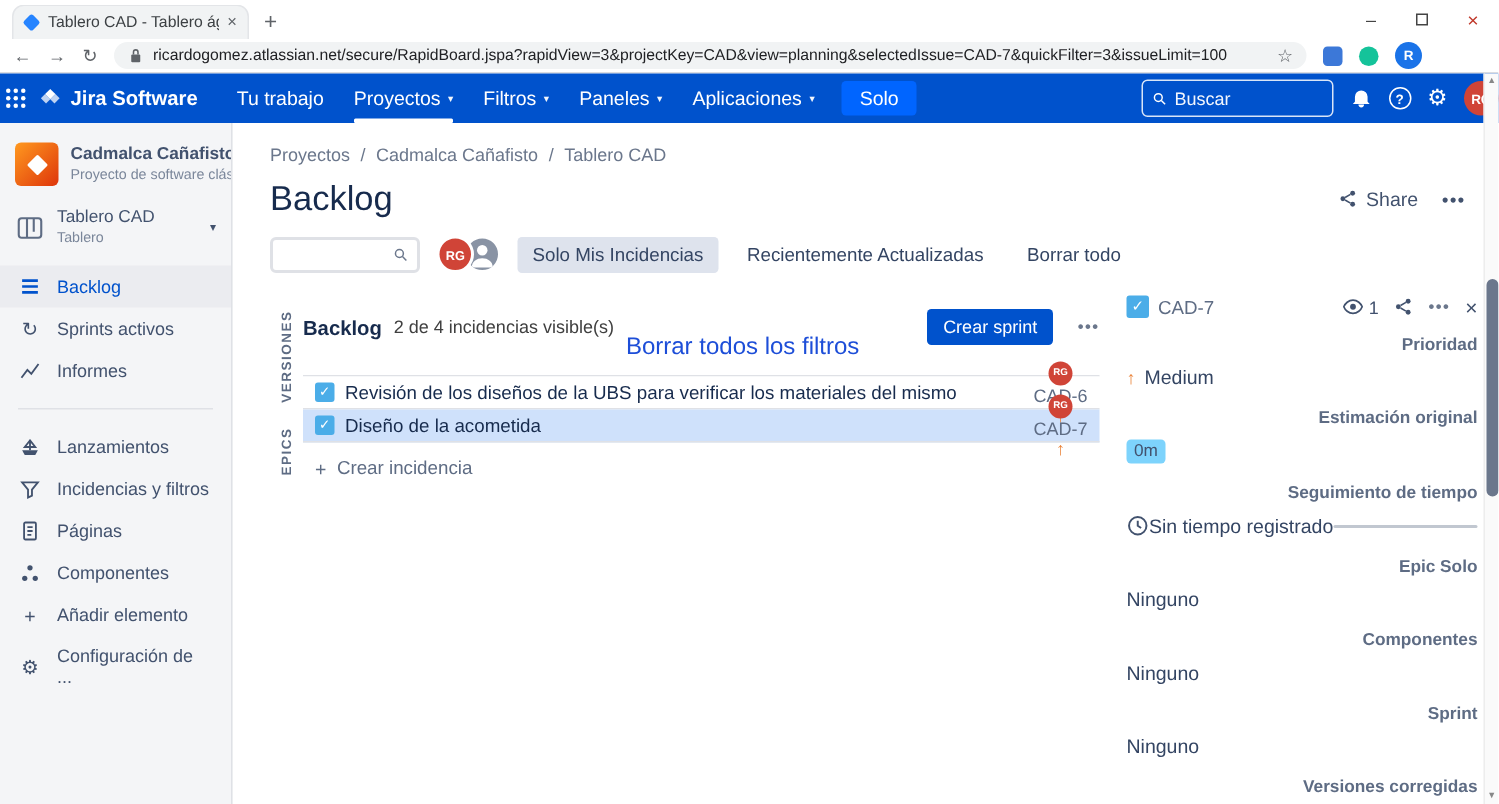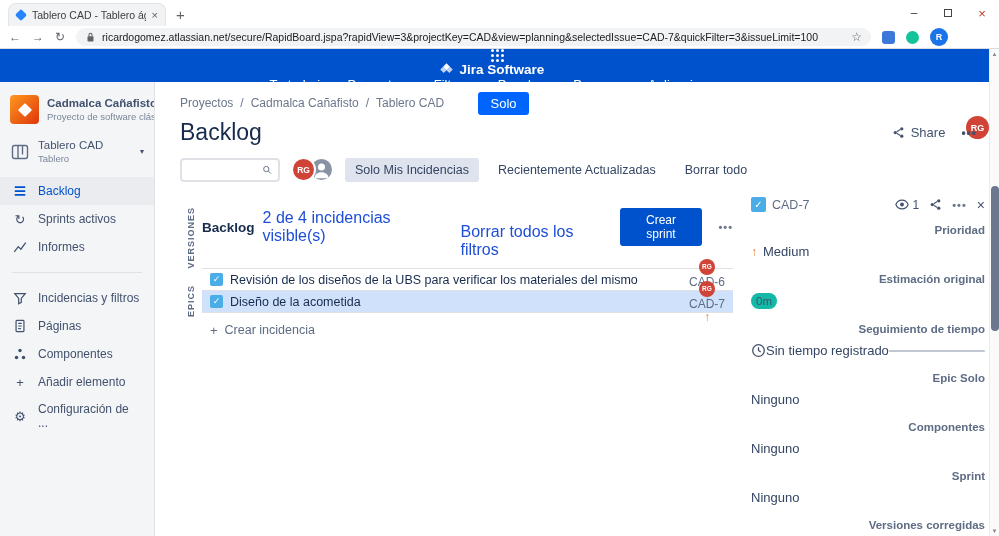--- a/index.html
+++ b/index.html
@@ -26,21 +26,21 @@
   .toolbar { height:23px; background:#fff; border-bottom:1px solid #DADCE0; display:flex; align-items:center; padding:0 9px; gap:11px; }
   .nav-ico { color:#5F6368; font-size:12px; line-height:1; }
   .urlbar { flex:1; max-width:795px; height:18px; background:#F1F3F4; border-radius:9px; display:flex; align-items:center; gap:6px; padding:0 9px; }
   .url-text { font-size:10.5px; color:#202124; white-space:nowrap; overflow:hidden; flex:1; }
   .star { color:#5F6368; font-size:12px; }
   .ext1 { width:13px; height:13px; border-radius:3px; background:#3C78D8; }
   .ext2 { width:13px; height:13px; border-radius:50%; background:#15C39A; }
   .chrome-avatar { width:18px; height:18px; border-radius:50%; background:#1A73E8; color:#fff; font-size:9px; display:flex; align-items:center; justify-content:center; font-weight:700; }
 
   
-  .jira-header { height:33px; background:#0052CC; color:#fff; display:flex; align-items:center; padding:0 10px;flex-direction:column; }
+  .jira-header { height:33px; background:#0052CC; color:#fff; display:flex; align-items:center; padding:0 0; }
   .apps-grid { display:grid; grid-template-columns:repeat(3,3px); grid-gap:2px; margin:0 9px 0 4px; }
   .apps-grid i { width:3px; height:3px; background:#fff; border-radius:50%; }
   .brand { display:flex; align-items:center; gap:6px; font-size:13.5px; font-weight:700; margin-right:16px; white-space:nowrap; }
   .jnav { display:flex; height:100%; align-items:stretch; }
   .jnav-item { display:flex; align-items:center; gap:5px; padding:0 10px; font-size:13px; position:relative; white-space:nowrap; cursor:default; }
   .jnav-item.active::after { content:""; position:absolute; left:10px; right:10px; bottom:0; height:3px; background:#fff; border-radius:1px; }
   .chev { font-size:7px; opacity:.95; }
   .create-btn { background:#0065FF; border:none; color:#fff; font-size:13px; font-weight:500; padding:4px 12px; border-radius:3px; margin-left:8px; font-family:inherit; }
   .jira-right { margin-left:auto; display:flex; align-items:center; gap:11px; }
   .jsearch { width:128px; height:25px; border:1px solid rgba(255,255,255,.85); border-radius:4px; display:flex; align-items:center; gap:5px; padding:0 6px; }
@@ -88,21 +88,21 @@
   .qf-btn { font-size:12.5px; color:#344563; padding:5px 10px; border-radius:3px; white-space:nowrap; }
   .qf-btn.active { background:#DEE3ED; }
 
   .content-row { display:flex; flex:1; min-height:0; }
   .rail { width:22px; flex-shrink:0; display:flex; flex-direction:column; gap:16px; padding-top:12px; align-items:center; }
   .rail-label { writing-mode:vertical-rl; transform:rotate(180deg); font-size:9px; font-weight:600; letter-spacing:1px; color:#5E6C84; }
 
   .backlog { flex:1; min-width:0; padding-right:16px; }
   .backlog-head { display:flex; align-items:center; gap:8px; margin-bottom:9px; }
   .backlog-title { font-size:13.5px; font-weight:700; color:#172B4D; }
-  .backlog-count { font-size:16px; color:#1d4ed8; }
+  .backlog-count { font-size:12px; color:#404040; }
   .backlog-clear { font-size:16px; color:#1d4ed8;margin-top:28px; }
   .create-sprint { margin-left:auto; background:#0052CC; border:none; color:#fff; font-size:12px; font-weight:500; padding:5px 11px; border-radius:3px; font-family:inherit; }
   .backlog-more { color:#6B778C; font-weight:700; letter-spacing:1px; font-size:11px; margin-left:8px; }
 
   .issue-list { border-top:1px solid #DFE1E6; }
   .issue-row { display:flex; align-items:center; gap:7px; height:22px; padding:0 8px; border-bottom:1px solid #DFE1E6; background:#fff; }
   .issue-row.selected { background:#CFE1FB; }
   .task-icon { width:13px; height:13px; border-radius:2px; background:#4BADE8; color:#fff; font-size:9px; line-height:1; display:flex; align-items:center; justify-content:center; flex-shrink:0; }
   .issue-title { font-size:12.5px; color:#172B4D; white-space:nowrap; overflow:hidden; text-overflow:ellipsis; }
   .issue-right { margin-left:auto; display:flex; align-items:center; gap:0; flex-shrink:0;flex-direction:column; }
@@ -115,21 +115,21 @@
   
   .detail { width:250px; flex-shrink:0; padding:2px 14px 0 2px; overflow:hidden; }
   .detail-head { display:flex; align-items:center; gap:6px; margin-bottom:12px; }
   .detail-key { font-size:12.5px; color:#5E6C84; }
   .detail-icons { margin-left:auto; display:flex; align-items:center; gap:10px; color:#42526E; }
   .watch { display:flex; align-items:center; gap:4px; font-size:12px; color:#42526E; }
   .detail-close { font-size:14px; color:#42526E; line-height:1; }
   .field { margin-bottom:14px; }
   .field-label { font-size:11.5px; font-weight:700; color:#5E6C84; margin-bottom:8px;text-align:right; }
   .field-value { font-size:13px; color:#344563; display:flex; align-items:center; gap:6px; }
-  .badge { background:#14b8a6; border-radius:8px; padding:2px 5px; font-size:11.5px; color:#42526E; }
+  .badge { background:#7dd3fc; border-radius:3px; padding:2px 5px; font-size:11.5px; color:#42526E; }
   .time-row { display:flex; align-items:center; }
   .time-line { flex:1; height:2px; background:#C1C7D0; border-radius:1px; }
 
   
   .scrollbar { position:absolute; right:0; top:49px; bottom:0; width:10px; background:#FAFAFA; border-left:1px solid #EDEDED; }
   .sb-arrow { position:absolute; left:0; width:9px; text-align:center; font-size:6px; color:#888; }
   .sb-thumb { position:absolute; left:1px; width:8px; top:137px; height:145px; background:#6B778C; border-radius:4px; }
 </style>
 </head>
 <body>
@@ -197,23 +197,20 @@
       </span>
     <span class="jnav-item">
         <span>Filtros</span>
         <span class="chev">▾</span>
       </span>
     <span class="jnav-item">
         <span>Paneles</span>
         <span class="chev">▾</span>
       </span>
     <span class="jnav-item">
-        <span>Personas</span>
-      </span>
-    <span class="jnav-item">
         <span>Aplicaciones</span>
         <span class="chev">▾</span>
       </span>
   </div>
   <button class="create-btn">Solo</button>
   <div class="jira-right">
     <div class="jsearch">
       <svg width="12" height="12" viewBox="0 0 16 16">
         <circle cx="6.5" cy="6.5" r="4" fill="none" stroke="#fff" stroke-width="1.5"></circle>
         <path d="M9.6 9.6L13.5 13.5" stroke="#fff" stroke-width="1.5"></path>
@@ -269,20 +266,29 @@
       <span class="ico">
         <svg class="lineic" width="14" height="14" viewBox="0 0 16 16">
             <path d="M1.5 13.5L6 7.5l3 3 5.5-7.5"></path>
           </svg>
       </span>
       <span>Informes</span>
     </div>
 
     <div class="snav-divider"></div>
 
+    <div class="snav-item">
+      <span class="ico">
+        <svg class="lineic" width="14" height="14" viewBox="0 0 16 16">
+            <path d="M2 10.5h12l-2 3.5H4z" fill="currentColor" stroke="none"></path>
+            <path d="M8 2.5v8M8 3l4 5H4z"></path>
+          </svg>
+      </span>
+      <span>Lanzamientos</span>
+    </div>
     <div class="snav-item">
       <span class="ico">
         <svg class="lineic" width="14" height="14" viewBox="0 0 16 16">
             <path d="M2 3h12L9.5 8.5V13l-3 1.5V8.5z"></path>
           </svg>
       </span>
       <span>Incidencias y filtros</span>
     </div>
     <div class="snav-item">
       <span class="ico">

